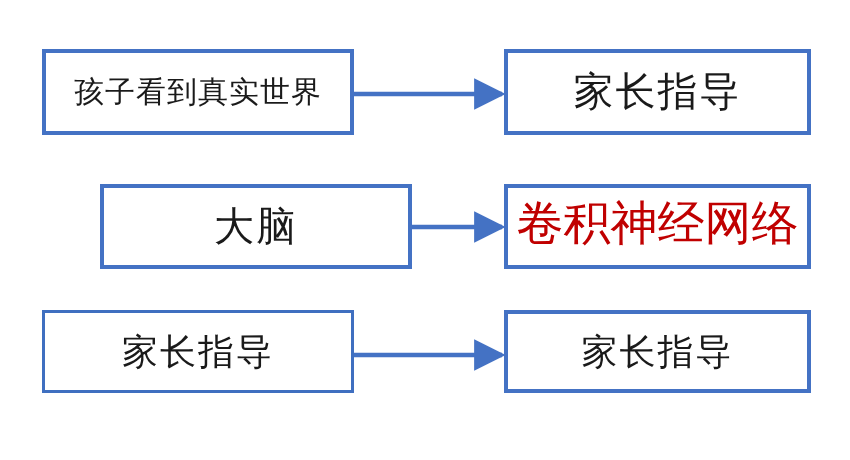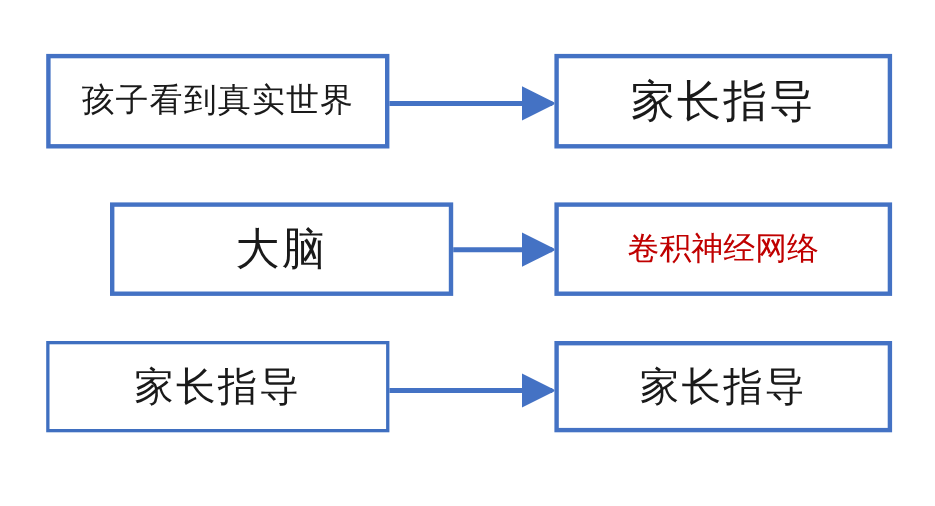--- a/index.html
+++ b/index.html
@@ -80,23 +80,24 @@
     letter-spacing: 2px;
   }
 
   #node-cnn {
     left: 504px; top: 184px;
     width: 307px; height: 85px;
     border-width: 4px;
     border-color: #4472C4;
   }
   #node-cnn .node-label {
-    font-size: 29px;
+    font-size: 47px;
     color: #C00000;
     letter-spacing: 0px;
+    font-family: Liberation Mono, monospace;
   }
 
   
   #node-parent-guidance {
     left: 42px;  top: 310px;
     width: 312px; height: 83px;
     border-width: 3px;
     border-color: #3f6fc0;
   }
   #node-parent-guidance .node-label {

